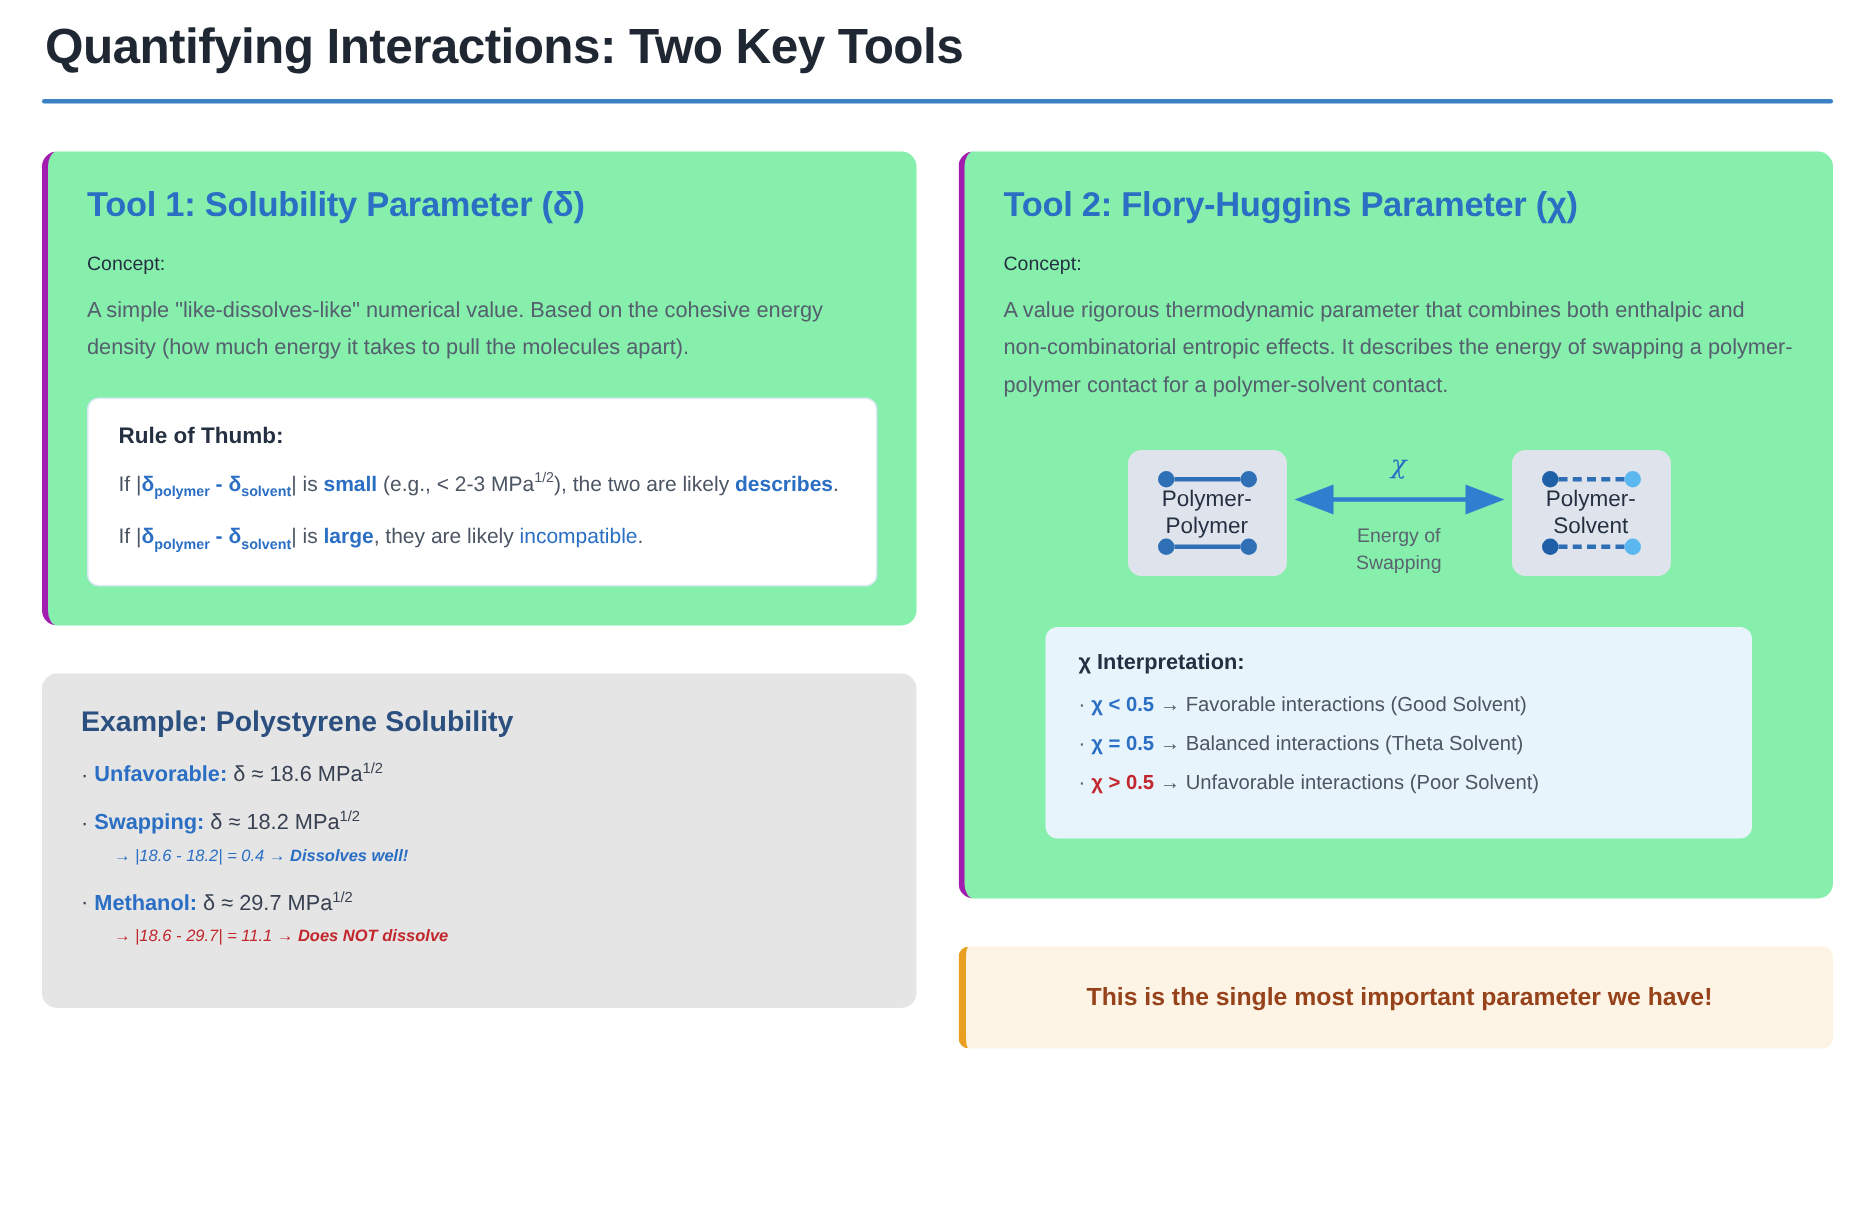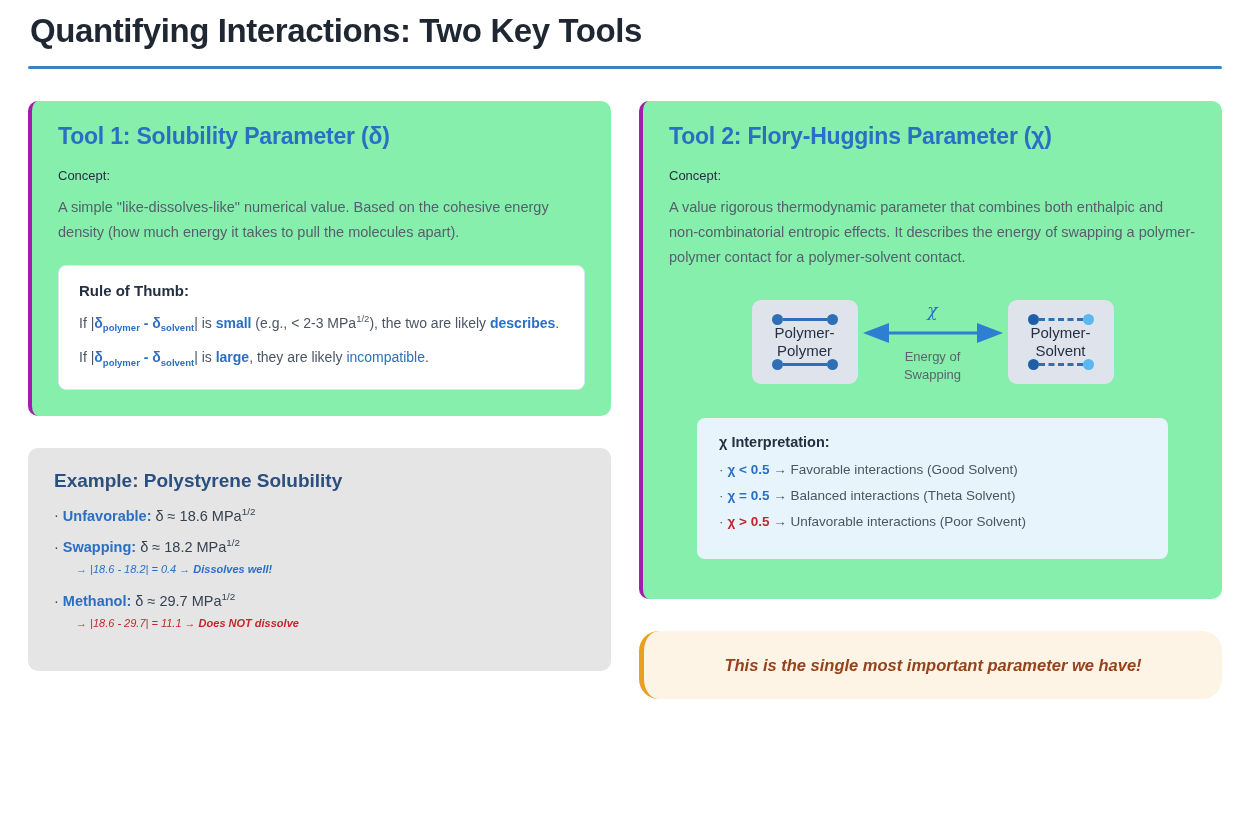--- a/index.html
+++ b/index.html
@@ -98,21 +98,21 @@
   }
   .chi-title { font-size:14.5px; font-weight:bold; color:#243041; margin:0 0 10px 0; }
   .chi-item { font-size:13.5px; color:#4b5563; margin:0 0 6px 0; line-height:1.5; }
   .chi-item:last-child { margin-bottom:0; }
   .chi-item .k { color:#2a6fc4; font-weight:bold; }
   .chi-item.warn .k { color:#c1272d; }
 
   
   .callout {
     margin-top:32px; background:#fdf4e5; border-left:5px solid #e9a020;
-    border-radius:20px; padding:22px 38px; text-align:center;font-style:italic;
+    border-radius:7px; padding:22px 38px; text-align:center;
   }
   .callout-text { font-size:16.5px; font-weight:bold; color:#96421a; line-height:1.5; }
 </style>
 </head>
 <body>
 
 <div class="page">
 
   <h1 class="page-title">Quantifying Interactions: Two Key Tools</h1>
   <div class="title-rule"></div>

